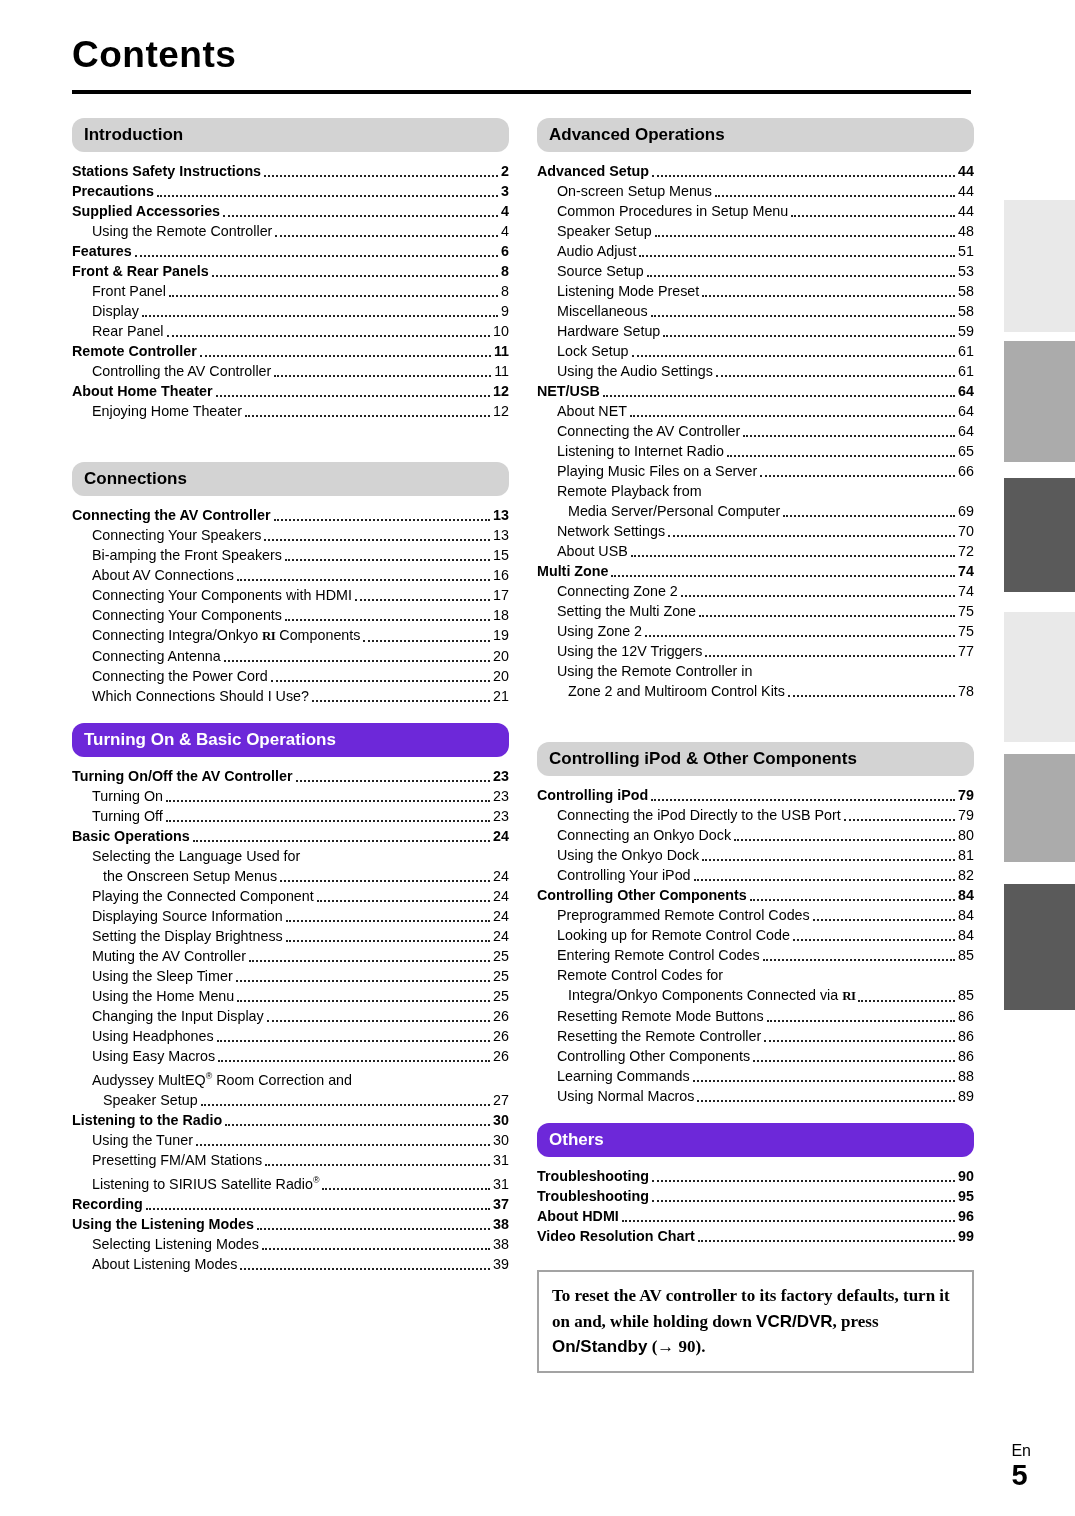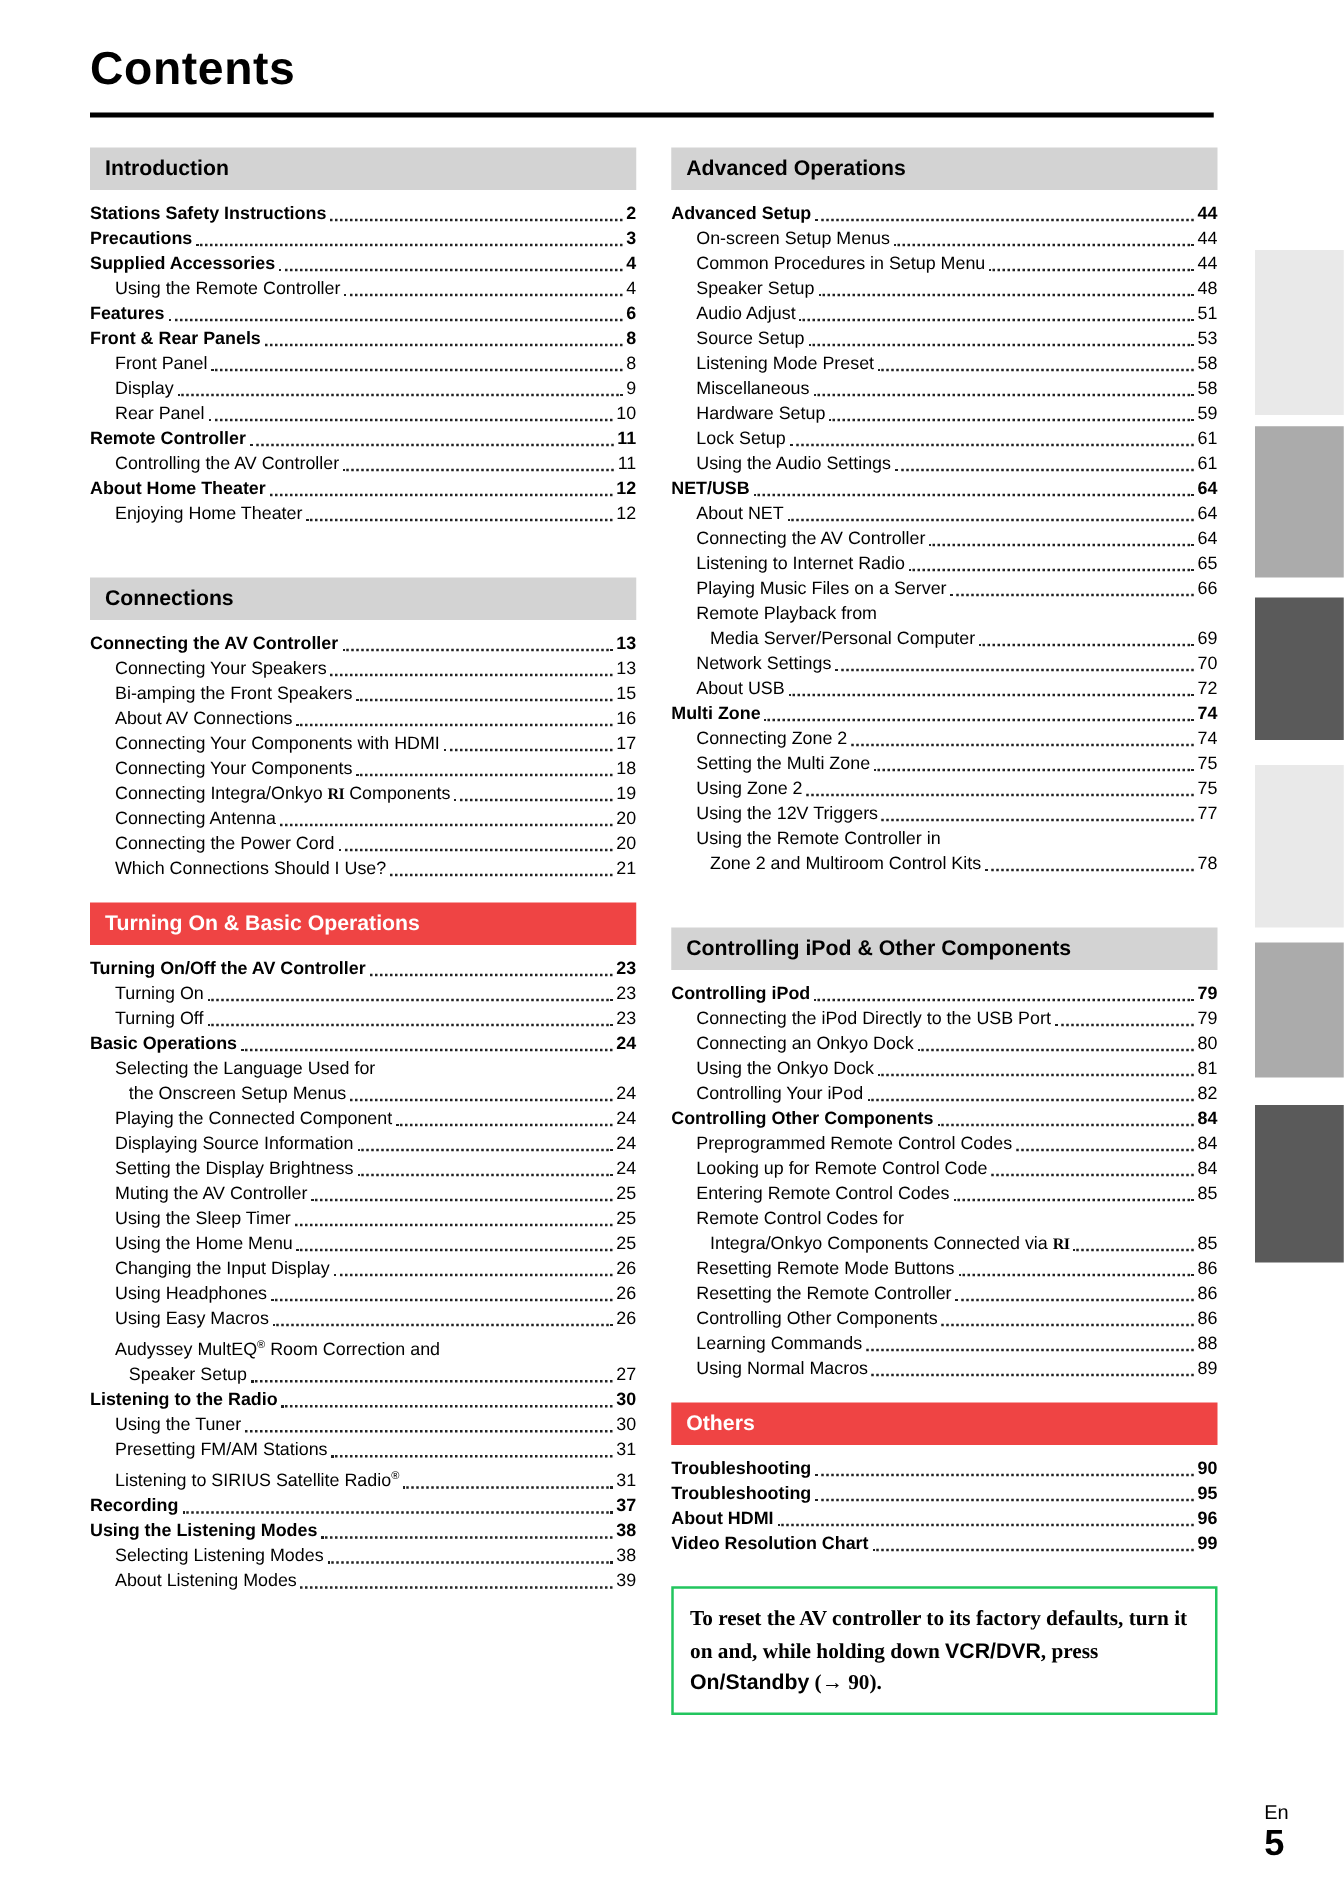--- a/index.html
+++ b/index.html
@@ -20,24 +20,25 @@
   }
   .col { position: absolute; top: 118px; width: 437px; }
   .col-left  { left: 72px; }
   .col-right { left: 537px; }
 
   .section { margin-bottom: 4px; }
   .section-header {
     font-size: 17px; font-weight: bold;
     padding: 7px 12px;
     margin: 17px 0 9px 0;
+    border-radius: 12px;
   }
   .section:first-child .section-header { margin-top: 0; }
   .section-header.light { background: #d3d3d3; color: #000; margin-top: 41px; }
-  .section-header.dark  { background: #ef4444; color: #fff; }
+  .section-header.dark  { background: #6d28d9; color: #fff; }
 
   .toc-entry {
     display: flex; align-items: baseline;
     font-size: 14.3px; line-height: 20px;
     white-space: nowrap;
   }
   .toc-entry.bold { font-weight: bold; }
   .indent-1 { padding-left: 20px; }
   .cont     { padding-left: 31px; }
   .pre-line { font-size: 14.3px; line-height: 20px; padding-left: 20px; white-space: nowrap; }
@@ -48,21 +49,21 @@
     align-self: flex-end;
   }
   .pagenum { flex: 0 0 auto; }
   sup { font-size: 0.62em; }
   .ri-logo {
     font-family: "Liberation Serif", serif;
     font-weight: bold; font-size: 0.9em; letter-spacing: -0.5px;
   }
 
   .note-box {
-    border: 2px solid #22c55e;
+    border: 2px solid #a3a3a3;
     margin-top: 24px;
     padding: 11px 13px;
     font-family: "Liberation Serif", serif;
     font-weight: bold;
     font-size: 17px; line-height: 1.5;
     white-space: normal;
   }
   .note-sans { font-family: "Liberation Sans", sans-serif; font-weight: bold; }
 
   .footer {

